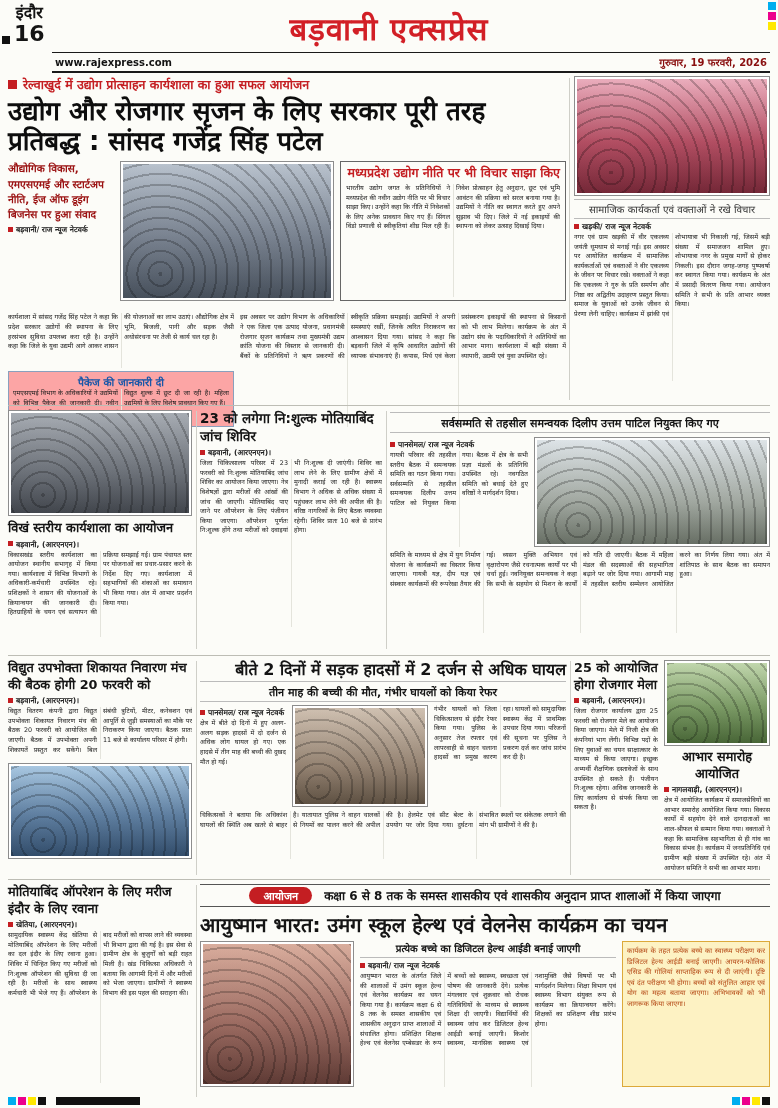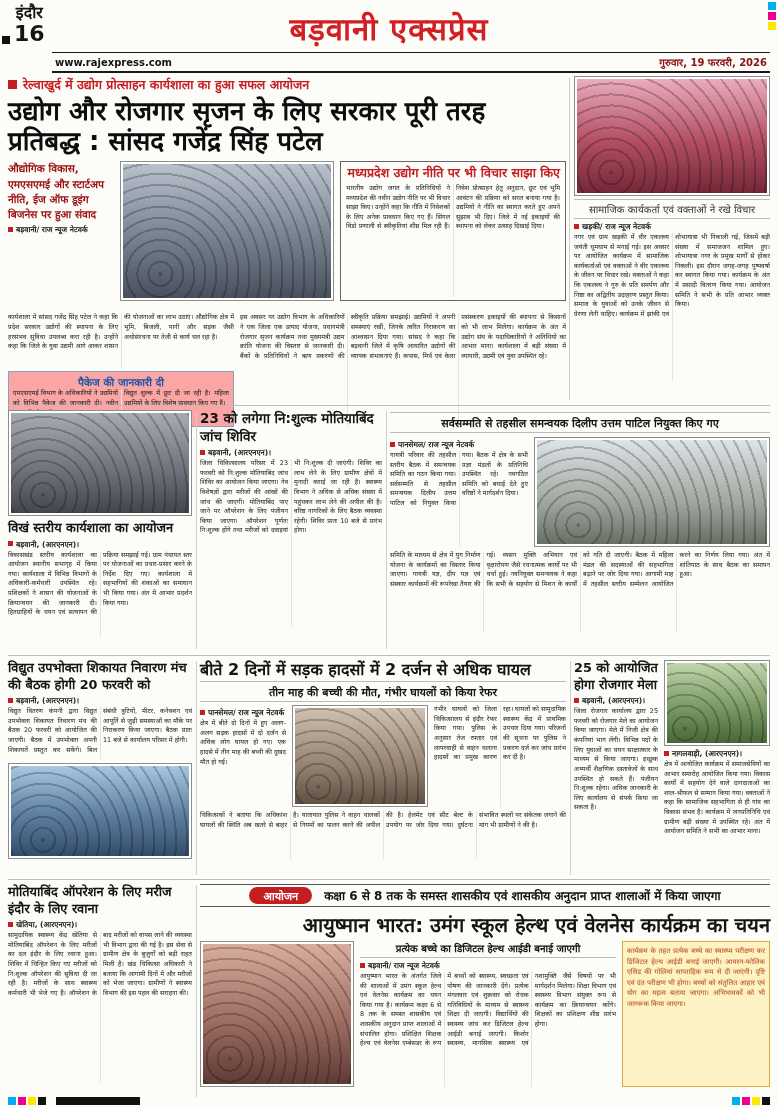--- a/index.html
+++ b/index.html
@@ -88,38 +88,38 @@
   .hl-g{font-size:18px; font-weight:800; text-align:center;}
   .deck-g{font-size:11px; font-weight:700; text-align:center; border-top:1px solid #bbb; border-bottom:1px solid #bbb; padding:2px 0; margin-top:2px;}
   .g-row{display:flex; gap:6px; margin-top:4px; height:110px;}
   .g-left{flex:1; display:flex; flex-direction:column;}
   .p-group.sz{width:234px; height:108px;}
 
   
   .vidyut-block{position:absolute; left:8px; top:660px; width:184px; height:216px;}
   .p-tarp.sz{width:182px; height:94px; margin-top:4px;}
   .sadak-block{position:absolute; left:200px; top:660px; width:366px; height:216px;}
-  .hl-s{font-size:16px; font-weight:800; text-align:left; line-height:1.2;}
+  .hl-s{font-size:16px; font-weight:800; text-align:right; line-height:1.2;}
   .s-row{display:flex; gap:6px; margin-top:3px; height:102px;}
   .s-colA{width:86px; display:flex; flex-direction:column;}
   .p-clinic.sz{width:134px; height:100px;}
   .s-colB{flex:1;}
   .rojgar-block{position:absolute; left:574px; top:660px; width:196px; height:216px; display:flex; gap:6px;}
   .r-left{width:84px; display:flex; flex-direction:column;}
   .r-right{flex:1; display:flex; flex-direction:column;}
   .p-field.sz{width:104px; height:84px;}
 
   
   .ravana-block{position:absolute; left:8px; top:884px; width:184px; height:214px;}
   .ayushman-block{position:absolute; left:200px; top:884px; width:570px; height:214px;}
   .strip{display:flex; align-items:center; justify-content:center; gap:12px;
          border-top:1.5px solid #555; border-bottom:1.5px solid #555; padding:2px 4px;}
   .tag{background:#c41e22; color:#fff; font-size:11px; font-weight:700; padding:1px 14px; border-radius:10px;}
   .strip-text{font-size:12px; font-weight:800;}
-  .ayu-hl{font-size:20px; font-weight:800; text-align:right; margin:4px 0 3px;}
+  .ayu-hl{font-size:20px; font-weight:800; text-align:left; margin:4px 0 3px;}
   .ayu-row{display:flex; gap:6px; height:146px;}
   .p-class.sz{width:152px; height:144px;}
   .ayu-mid{flex:1; display:flex; flex-direction:column;}
   .ayu-deck{font-size:10px; font-weight:800; text-align:center; border-bottom:1px solid #bbb; padding-bottom:2px;}
   .ayu-box{width:148px; background:#fdf2c3; border:1px solid #dca93a; padding:4px; box-sizing:border-box;}
   .ayu-box .tiny{color:#b34713; text-align:justify;}
 </style>
 </head>
 <body>
 
@@ -251,20 +251,21 @@
     <div class="r-left">
       <div class="hl3">25 को आयोजित होगा रोजगार मेला</div>
       <div class="byline">
         <span class="bymark"></span>
         <span>बड़वानी, (आरएनएन)।</span>
       </div>
       <div class="tiny c1" style="flex:1">जिला रोजगार कार्यालय द्वारा 25 फरवरी को रोजगार मेले का आयोजन किया जाएगा। मेले में निजी क्षेत्र की कंपनियां भाग लेंगी। विभिन्न पदों के लिए युवाओं का चयन साक्षात्कार के माध्यम से किया जाएगा। इच्छुक अभ्यर्थी शैक्षणिक दस्तावेजों के साथ उपस्थित हो सकते हैं। पंजीयन नि:शुल्क रहेगा। अधिक जानकारी के लिए कार्यालय से संपर्क किया जा सकता है।</div>
     </div>
     <div class="r-right">
       <div class="photo p-field sz"></div>
+      <div class="hl3 ctr" style="margin-top:3px">आभार समारोह आयोजित</div>
       <div class="byline">
         <span class="bymark"></span>
         <span>नागलवाड़ी, (आरएनएन)।</span>
       </div>
       <div class="tiny c1" style="flex:1">क्षेत्र में आयोजित कार्यक्रम में समाजसेवियों का आभार समारोह आयोजित किया गया। विकास कार्यों में सहयोग देने वाले दानदाताओं का शाल-श्रीफल से सम्मान किया गया। वक्ताओं ने कहा कि सामाजिक सहभागिता से ही गांव का विकास संभव है। कार्यक्रम में जनप्रतिनिधि एवं ग्रामीण बड़ी संख्या में उपस्थित रहे। अंत में आयोजन समिति ने सभी का आभार माना।</div>
     </div>
   </div>
 
   <div class="ravana-block">
     <div class="hl3">मोतियाबिंद ऑपरेशन के लिए मरीज इंदौर के लिए रवाना</div>

